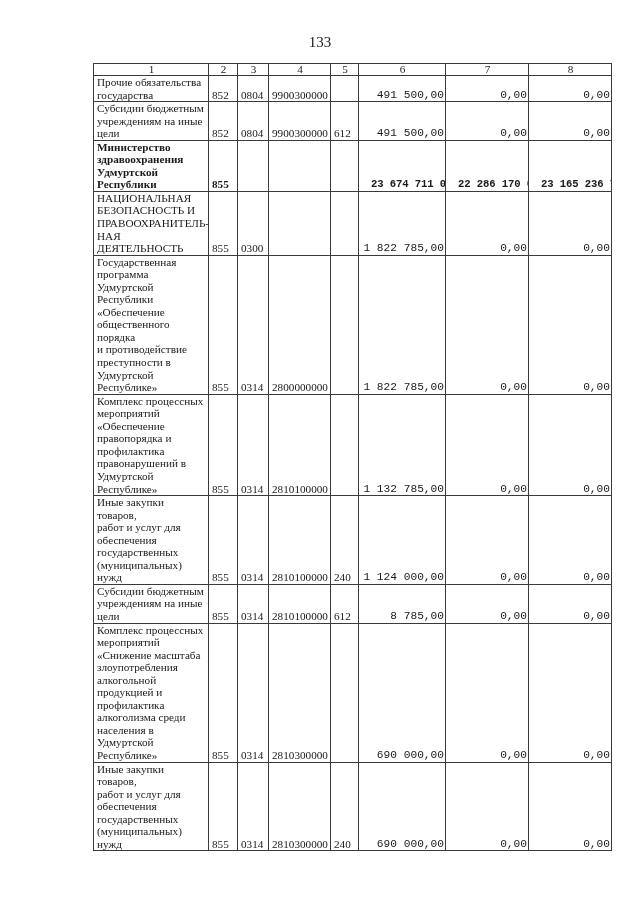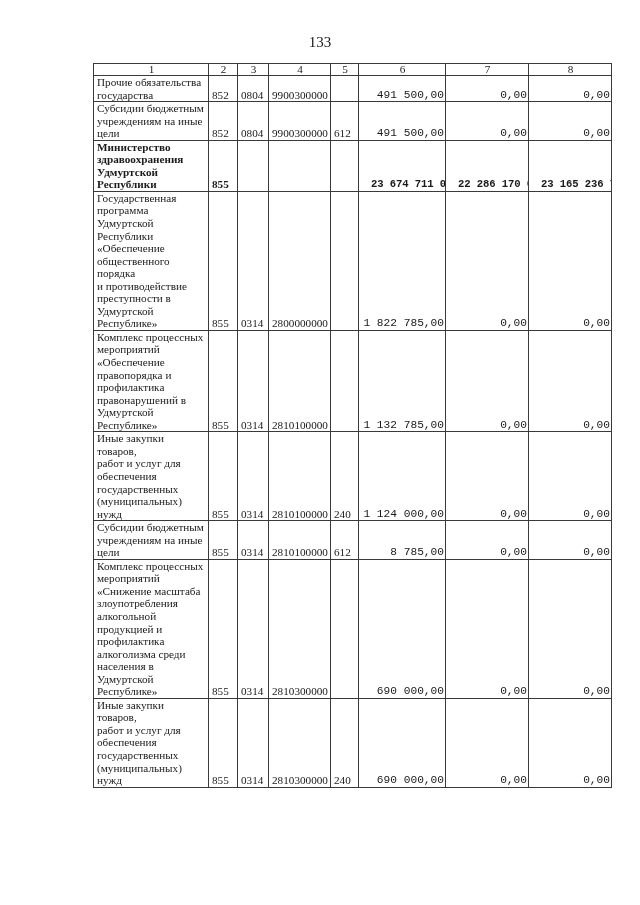--- a/index.html
+++ b/index.html
@@ -85,20 +85,35 @@
         </td>
     <td class="c">855</td>
     <td class="c"></td>
     <td class="c"></td>
     <td class="c"></td>
     <td class="r num">23 674 711 082,15</td>
     <td class="r num">22 286 170 077,22</td>
     <td class="r num">23 165 236 758,38</td>
   </tr>
 
+  <tr>
+    <td class="name">
+          <span>НАЦИОНАЛЬНАЯ
+БЕЗОПАСНОСТЬ И
+ПРАВООХРАНИТЕЛЬ-
+НАЯ ДЕЯТЕЛЬНОСТЬ</span>
+        </td>
+    <td class="c">855</td>
+    <td class="c">0300</td>
+    <td class="c"></td>
+    <td class="c"></td>
+    <td class="r num">1 822 785,00</td>
+    <td class="r num">0,00</td>
+    <td class="r num">0,00</td>
+  </tr>
 
 
   <tr>
     <td class="name">
           <span>Государственная
 программа Удмуртской
 Республики
 «Обеспечение
 общественного порядка
 и противодействие

